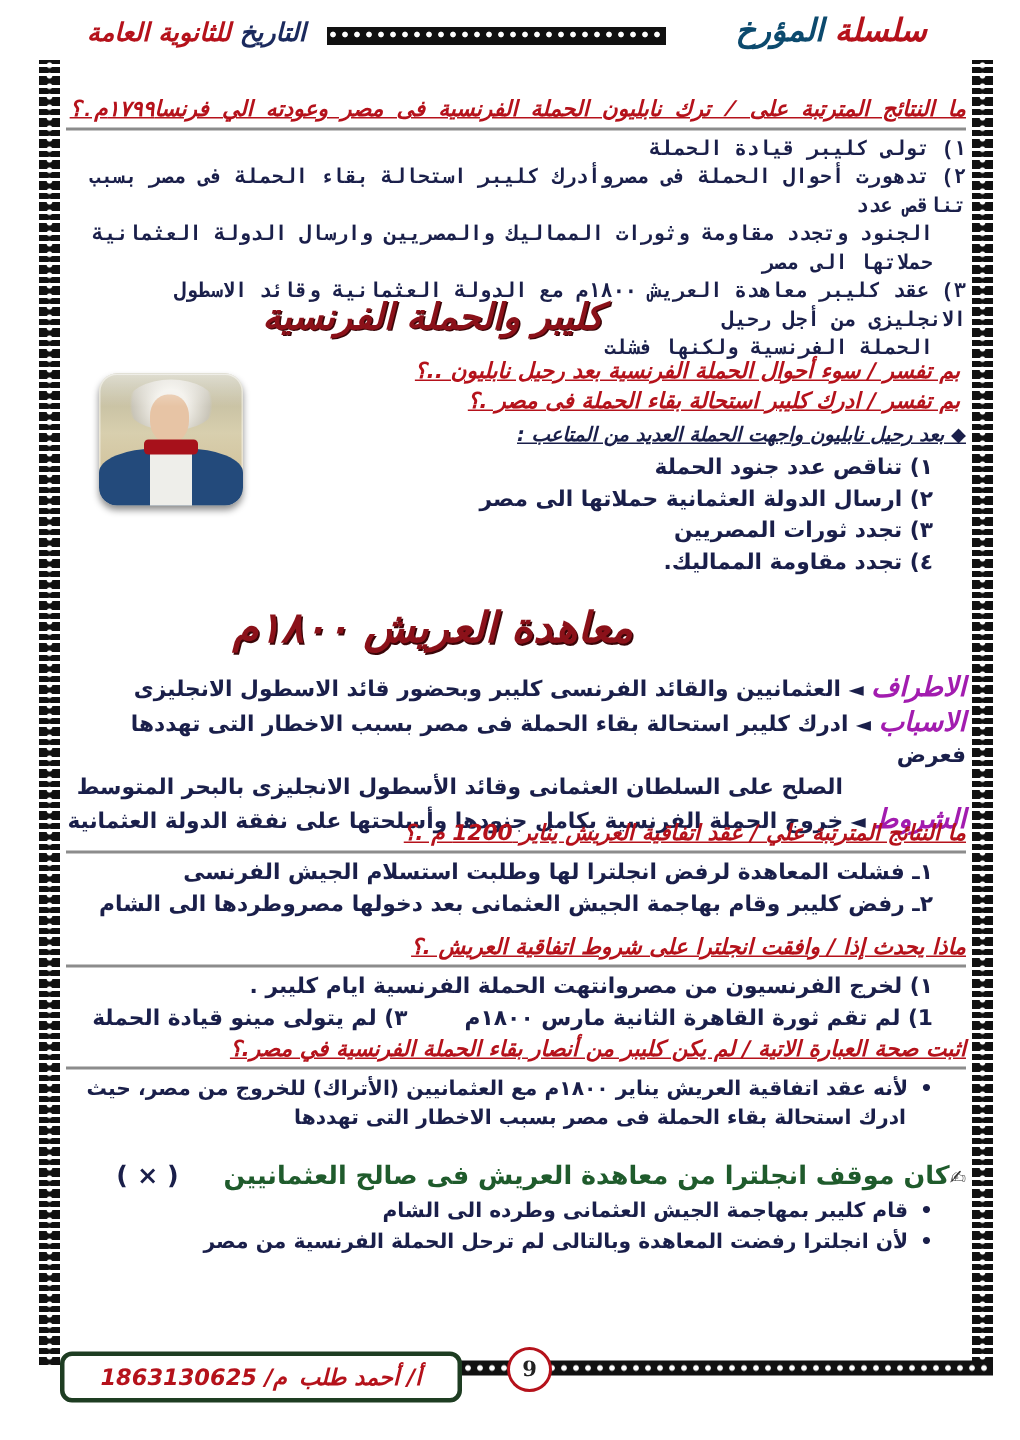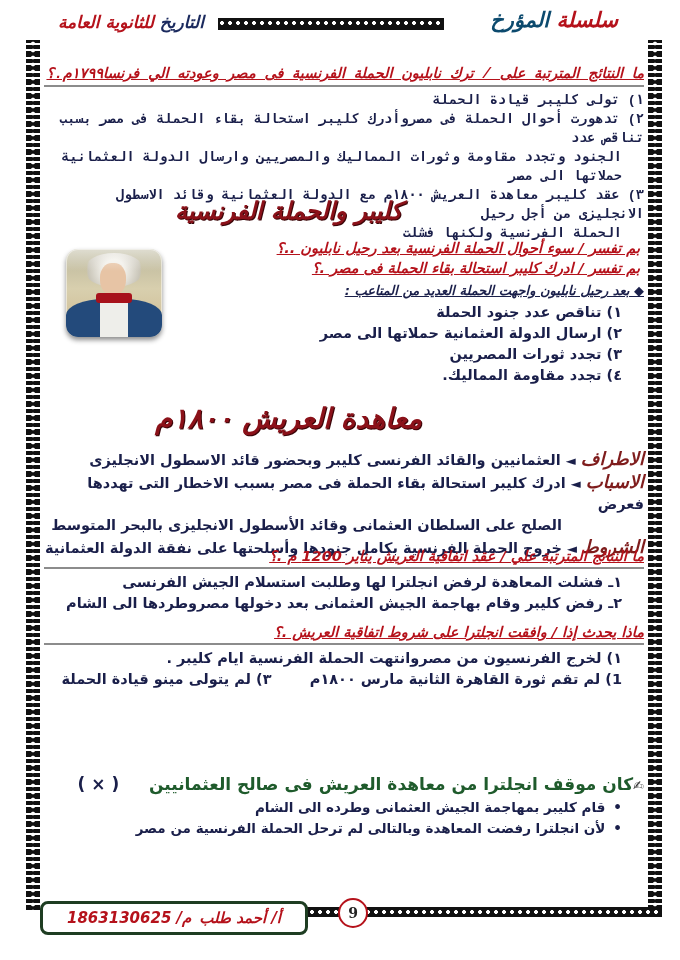--- a/index.html
+++ b/index.html
@@ -52,21 +52,21 @@
   .item-lg { font-size: 14.5px; line-height: 21px; }
   .indent { padding-right: 22px; }
 
   .title-ornate {
     position: absolute; width: 577px; text-align: center; direction: rtl;
     font-family: "DejaVu Serif", serif; font-weight: bold; font-style: italic;
     color: #8b1119; text-shadow: 1px 1px 0 #3a0508;
   }
 
   .label-green {
-    color: #7f1d1d; font-weight: bold; font-style: italic; font-size: 18px;
+    color: #a21caf; font-weight: bold; font-style: italic; font-size: 18px;
   }
   .arrow { color: #1a1f4a; font-size: 13px; }
 
   .portrait {
     position: absolute; left: 66px; top: 249px; width: 96px; height: 88px;
     border-radius: 12px; overflow: hidden;
     background: linear-gradient(180deg, #b9b59a 0%, #d8cfae 45%, #cdb98f 100%);
     box-shadow: 0 3px 5px rgba(0,0,0,0.45), inset 0 0 0 1px rgba(255,255,255,0.5);
   }
   .portrait .hair { position: absolute; left: 18px; top: 4px; width: 60px; height: 34px; border-radius: 50%; background: radial-gradient(circle, #f2f0ea 30%, #c9c5b8 75%, transparent 80%); }
@@ -168,20 +168,25 @@
   <div class="content" style="top:622px;">
     <div class="q q-bar">ماذا يحدث إذا / وافقت انجلترا على شروط اتفاقية العريش .؟</div>
     <div class="item item-lg indent" style="margin-top:3px;">١) لخرج الفرنسيون من مصروانتهت الحملة الفرنسية ايام كليبر .</div>
     <div class="item item-lg indent">
       <span>1) لم تقم ثورة القاهرة الثانية مارس ١٨٠٠م</span>
       <span style="display:inline-block; width:28px;"></span>
       <span>٣) لم يتولى مينو قيادة الحملة</span>
     </div>
   </div>
 
+  <div class="content" style="top:690px;">
+    <div class="q q-bar">اثبت صحة العبارة الاتية / لم يكن كليبر من أنصار بقاء الحملة الفرنسية في مصر.؟</div>
+    <div class="item indent bullet" style="margin-top:4px; font-size:13.5px;">لأنه عقد اتفاقية العريش يناير ١٨٠٠م مع العثمانيين (الأتراك) للخروج من مصر، حيث</div>
+    <div class="item" style="padding-right:40px; font-size:13.5px;">ادرك استحالة بقاء الحملة فى مصر بسبب الاخطار التى تهددها</div>
+  </div>
 
   <div class="content" style="top:772px;">
     <div style="color:#1f5b2c; font-weight:bold; font-size:17px; line-height:24px;">
       <span style="font-size:13px; color:#333;">✍</span><span>كان موقف انجلترا من معاهدة العريش فى صالح العثمانيين</span>
       <span style="display:inline-block; width:18px;"></span>
       <span style="color:#1a1f4a;">( × )</span>
     </div>
     <div class="item indent bullet">قام كليبر بمهاجمة الجيش العثمانى وطرده الى الشام</div>
     <div class="item indent bullet" style="margin-top:2px;">لأن انجلترا رفضت المعاهدة وبالتالى لم ترحل الحملة الفرنسية من مصر</div>
   </div>

